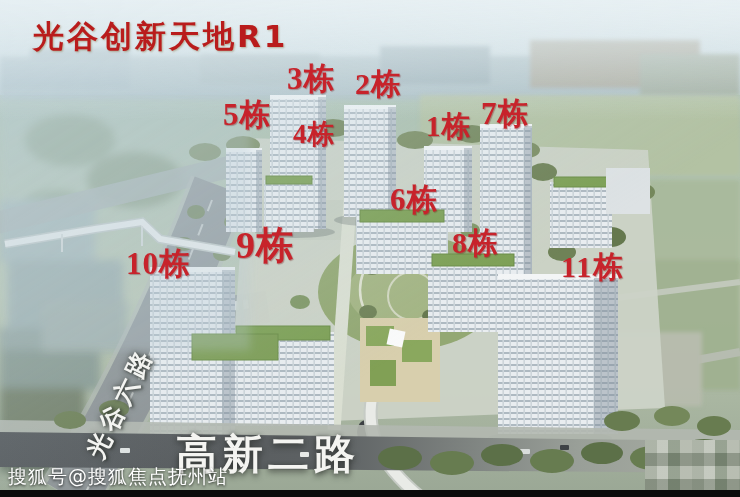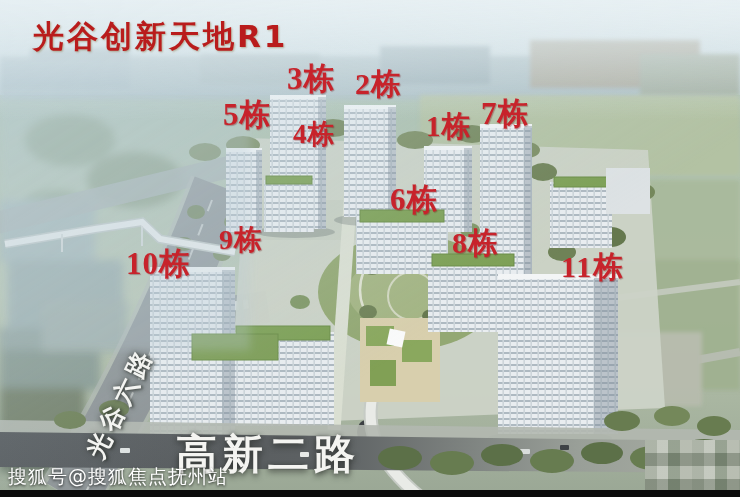--- a/index.html
+++ b/index.html
@@ -22,21 +22,21 @@
     font-family:Liberation Serif, serif;
   }
   .bl-1{left:426px;top:112px;font-size:29px;text-align:center;}
   .bl-2{left:355px;top:69px;font-size:30px;}
   .bl-3{left:287px;top:63px;font-size:31px;}
   .bl-4{left:293px;top:121px;font-size:27px;}
   .bl-5{left:223px;top:99px;font-size:31px;}
   .bl-6{left:366px;top:184px;font-size:31px;margin-left:24px;}
   .bl-7{left:481px;top:98px;font-size:31px;}
   .bl-8{left:452px;top:228px;font-size:30px;}
-  .bl-9{left:219px;top:226px;font-size:28px;}
+  .bl-9{left:236px;top:226px;font-size:38px;}
   .bl-10{left:126px;top:248px;font-size:31px;}
   .bl-11{left:561px;top:252px;font-size:30px;letter-spacing:2px;}
   .road-v{
     position:absolute;left:48px;top:386px;width:144px;text-align:center;
     font-size:25px;font-weight:700;color:#f3f4f1;letter-spacing:5px;
     transform:rotate(-64deg);transform-origin:center center;white-space:nowrap;
     text-shadow:0 0 6px rgba(55,60,55,.9),0 2px 3px rgba(40,45,40,.7);
   }
   .road-h{
     position:absolute;left:176px;top:427px;font-size:41px;font-weight:900;

